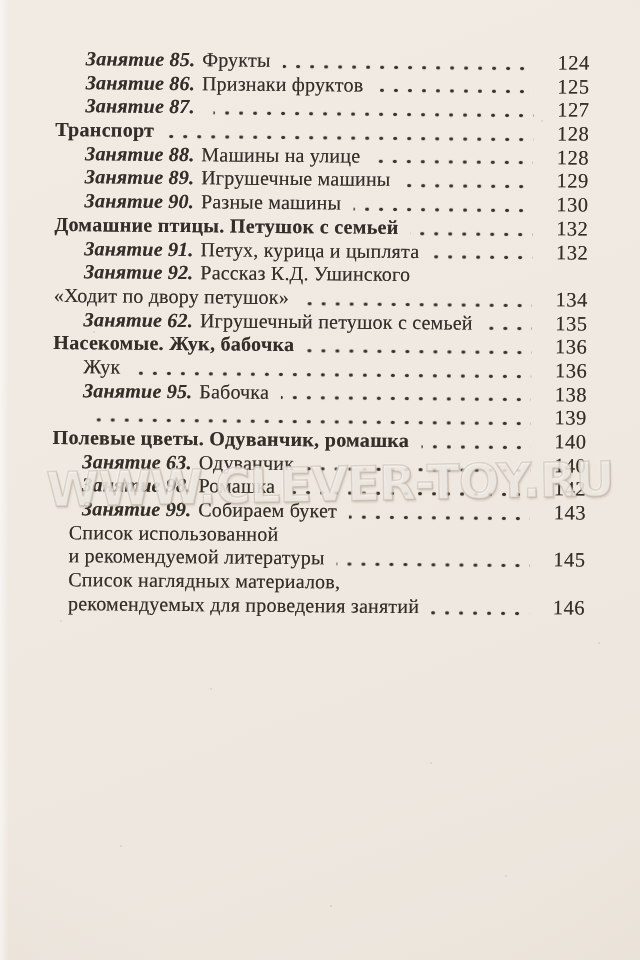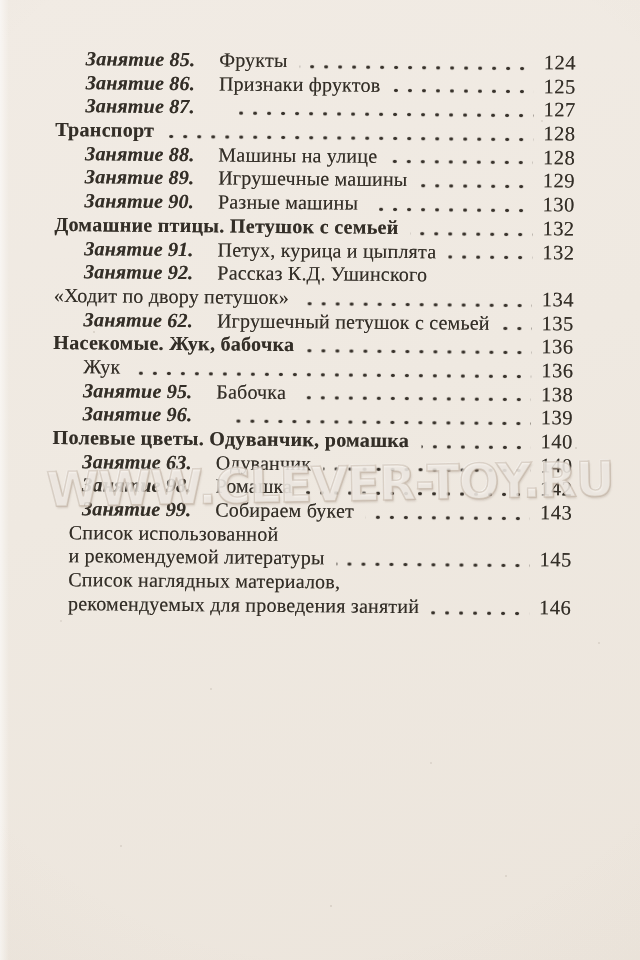--- a/index.html
+++ b/index.html
@@ -28,27 +28,27 @@
     position:absolute;top:47px;left:56px;width:534px;
     transform:rotate(.5deg);transform-origin:0 0;
     color:#332e27;font-size:20px;line-height:23.7px;
   }
   .row{display:flex;align-items:baseline;height:23.7px;white-space:nowrap;}
   .row .txt{letter-spacing:.2px;text-shadow:0 0 .5px rgba(51,46,39,.6);}
   .section .txt{font-weight:700;letter-spacing:.3px;}
   .entry{padding-left:30px;}
   .hang{padding-left:0;}
   .list{padding-left:17px;}
-  .prefix{font-weight:700;font-style:italic;margin-right:24px;letter-spacing:.2px;
+  .prefix{font-weight:700;font-style:italic;margin-right:7px;letter-spacing:.2px;
     text-shadow:0 0 .5px rgba(51,46,39,.6);}
   .prefix:empty{display:none;}
   .leader{flex:1;align-self:flex-end;height:5px;margin:0 10px 4px 12px;
     background-image:radial-gradient(circle at 2px 2.5px,#38322b 1.55px,rgba(56,50,43,0) 2.1px);
     background-size:14px 5px;background-repeat:repeat-x;background-position:right bottom;}
-  .pg{width:46px;font-size:20.5px;letter-spacing:.5px;
+  .pg{width:46px;text-align:right;font-size:20.5px;letter-spacing:.5px;
     text-shadow:0 0 .5px rgba(51,46,39,.6);}
   .watermark{
     position:absolute;left:28px;top:456px;width:604px;text-align:center;
     font-family:"DejaVu Sans",sans-serif;font-weight:700;font-size:48px;
     letter-spacing:-1px;transform:rotate(-1.1deg);
     color:rgba(244,239,232,.62);
     -webkit-text-stroke:1.5px rgba(173,155,137,.38);
     text-shadow:1px 2px 2px rgba(128,107,88,.22),-1px -1px 1px rgba(255,255,255,.65);
     pointer-events:none;z-index:3;
   }
@@ -152,21 +152,20 @@
   </div>
 
   <div class="row entry">
     <span class="prefix">Занятие 95.</span>
     <span class="txt">Бабочка</span>
     <span class="leader"></span>
     <span class="pg">138</span>
   </div>
 
   <div class="row entry">
-    <span class="prefix">Занятие 96.</span>
     <span class="leader"></span>
     <span class="pg">139</span>
   </div>
 
   <div class="row section">
     <span class="txt">Полевые цветы. Одуванчик, ромашка</span>
     <span class="leader"></span>
     <span class="pg">140</span>
   </div>
 

